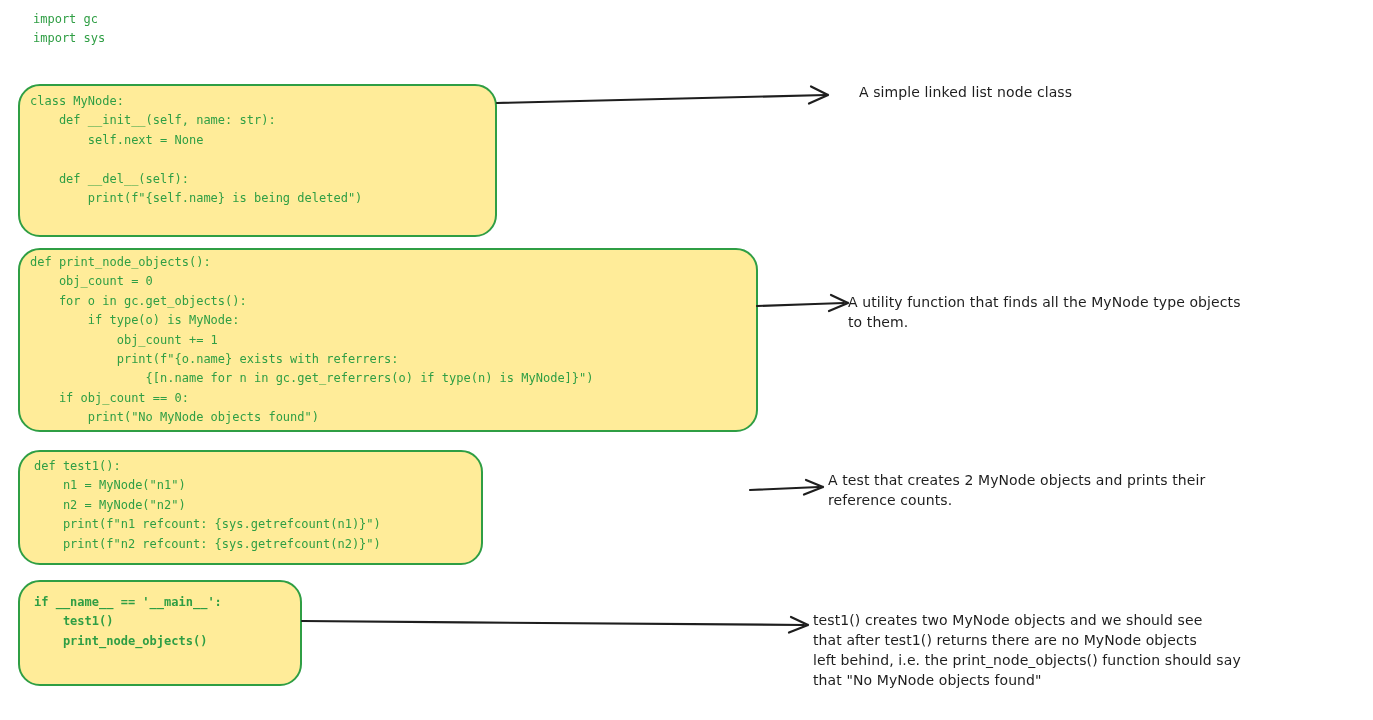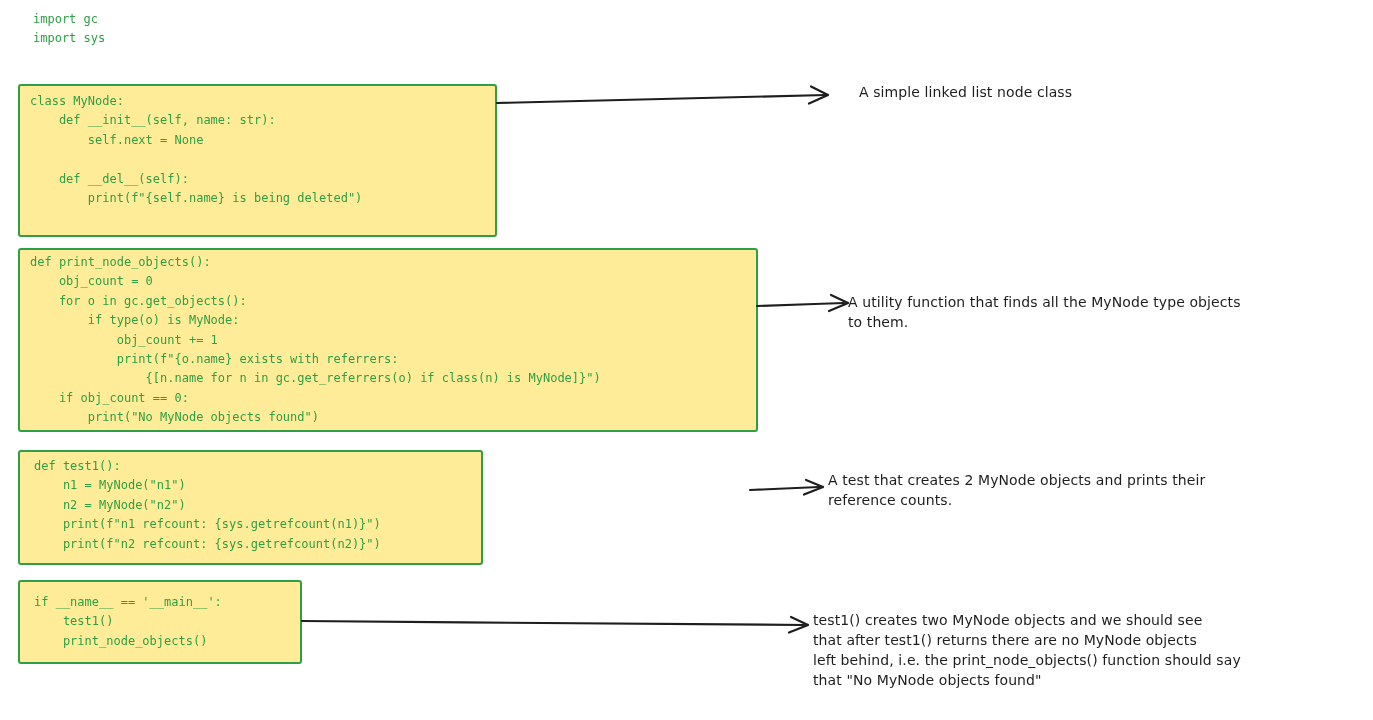--- a/index.html
+++ b/index.html
@@ -24,27 +24,27 @@
     color:var(--code-green);
   }
   .code-text .line{white-space:pre;}
   .imports{
     position:absolute;left:33px;top:10px;
   }
   .code-box{
     position:absolute;
     background:var(--box-fill);
     border:2.3px solid var(--box-border);
-    border-radius:3px;
+    border-radius:22px;
     padding:22px 10px;
   }
   .box1{left:18px;top:84px;width:479px;height:153px;padding-top:6px;}
   .box2{left:18px;top:248px;width:740px;height:184px;padding-top:3px;}
   .box3{left:18px;top:450px;width:465px;height:115px;padding-top:5px;padding-left:14px;}
-  .box4{left:18px;top:580px;width:284px;height:84px;padding-top:11px;padding-left:14px;}
+  .box4{left:18px;top:580px;width:284px;height:106px;padding-top:11px;padding-left:14px;font-weight:bold;}
   .annotation{
     position:absolute;
     color:var(--ink);
     font-size:14px;
     line-height:20px;
     letter-spacing:0.1px;
   }
   .annotation .line{white-space:nowrap;}
   .note1{left:835px;top:82px;margin-left:24px;}
   .note2{left:848px;top:292px;}
@@ -79,21 +79,21 @@
     <div class="line">        print(f"{self.name} is being deleted")</div>
   </div>
 
 <div class="code-box box2 code-text">
     <div class="line">def print_node_objects():</div>
     <div class="line">    obj_count = 0</div>
     <div class="line">    for o in gc.get_objects():</div>
     <div class="line">        if type(o) is MyNode:</div>
     <div class="line">            obj_count += 1</div>
     <div class="line">            print(f"{o.name} exists with referrers:</div>
-    <div class="line">                {[n.name for n in gc.get_referrers(o) if class(n) is MyNode]}")</div>
+    <div class="line">                {[n.name for n in gc.get_referrers(o) if type(n) is MyNode]}")</div>
     <div class="line">    if obj_count == 0:</div>
     <div class="line">        print("No MyNode objects found")</div>
   </div>
 
 <div class="code-box box3 code-text">
     <div class="line">def test1():</div>
     <div class="line">    n1 = MyNode("n1")</div>
     <div class="line">    n2 = MyNode("n2")</div>
     <div class="line">    print(f"n1 refcount: {sys.getrefcount(n1)}")</div>
     <div class="line">    print(f"n2 refcount: {sys.getrefcount(n2)}")</div>

